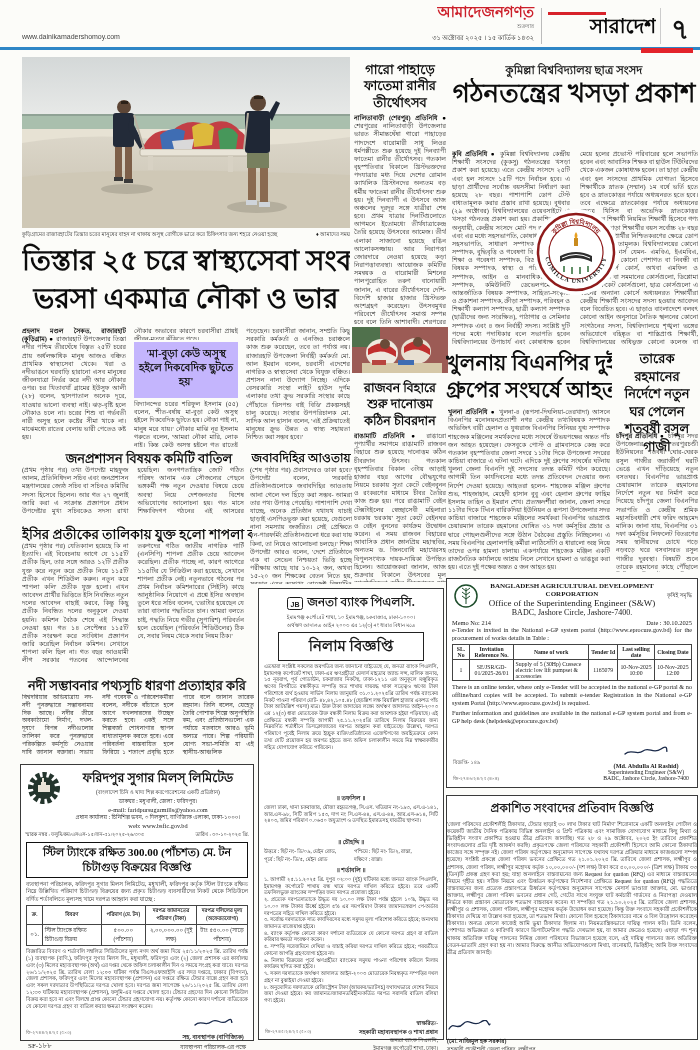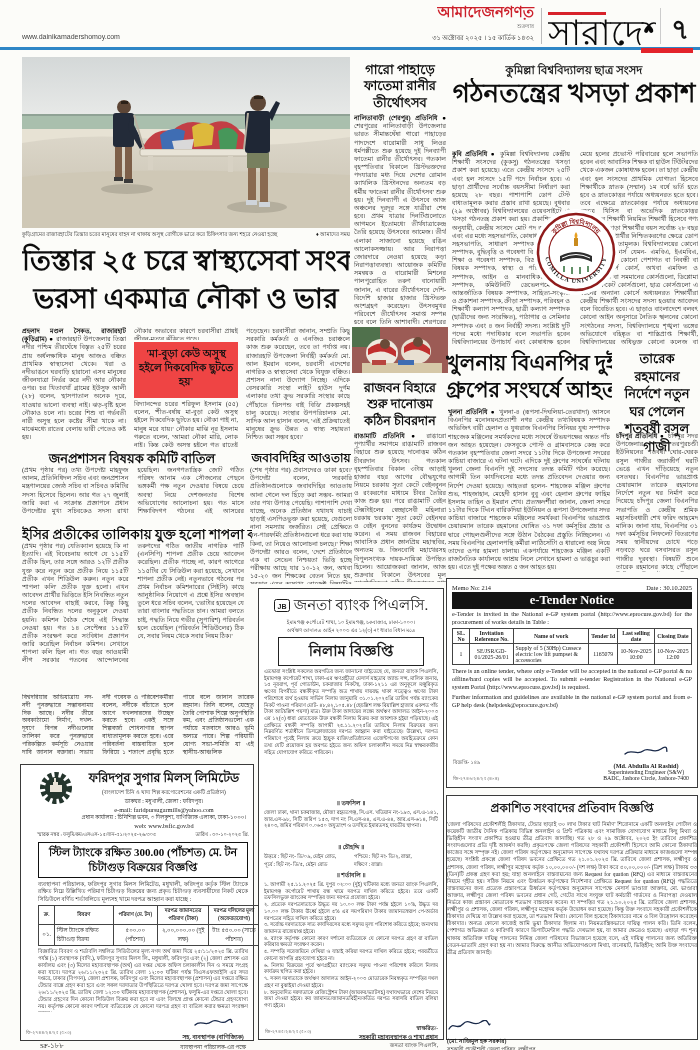--- a/index.html
+++ b/index.html
@@ -7,21 +7,21 @@
         font-family:"Liberation Serif","DejaVu Serif",serif;color:#1b1b1b;overflow:hidden;}
   .abs{position:absolute;}
   .nw{white-space:nowrap;overflow:hidden;}
   .ctr{text-align:center;}
   .bold{font-weight:bold;}
   .bodytxt{font-size:6.3px;line-height:1.3;text-align:justify;color:#222;overflow:hidden;}
   .byl{font-weight:bold;color:#000;}
   .c2{column-count:2;column-gap:9px;column-fill:auto;}
   .c3{column-count:3;column-gap:9px;column-fill:auto;}
   .headline{font-weight:bold;color:#0c0c0c;text-align:center;}
-  .box{border:1px solid #3a3a3a;background:#fff;box-sizing:border-box;padding-left:12px;}
+  .box{border:1px solid #3a3a3a;background:#fff;box-sizing:border-box;}
   .tinycode{font-size:4.6px;color:#555;}
   table{border-collapse:collapse;}
   td,th{border:0.6px solid #444;padding:1px 1.5px;vertical-align:middle;}
   .sig-squiggle{stroke:#1a2a4a;fill:none;stroke-width:1.3;stroke-linecap:round;}
 </style>
 </head>
 <body>
 
 <div class="page">
 
@@ -30,21 +30,21 @@
   <div class="abs" style="left:418px;top:5px;width:116px;text-align:right;">
     <div style="font-size:15px;font-weight:bold;color:#cc1f2a;line-height:1;">আমাদেজনগণত়</div>
     <div style="font-size:5.5px;color:#666;margin-top:3px;">শুক্রবার</div>
     <div style="font-size:6.5px;color:#222;margin-top:2px;">৩১ অক্টোবর ২০২৫ । ১৫ কার্তিক ১৪৩২</div>
   </div>
 
   <div class="abs" style="left:541px;top:8px;width:1px;height:36px;background:#bbb;"></div>
 
   <div class="abs" style="left:548px;top:12px;width:108px;">
     <div style="width:58px;height:2.5px;background:#d7222a;"></div>
-    <div class="nw" style="font-size:35px;font-weight:normal;color:#0a0a0a;line-height:1.1;text-align:right;">সারাদেশ</div>
+    <div class="nw" style="font-size:20px;font-weight:bold;color:#0a0a0a;line-height:1.1;text-align:right;">সারাদেশ</div>
   </div>
 
   <div class="abs" style="left:660px;top:8px;width:1px;height:36px;background:#ccc;"></div>
 
   <div class="abs ctr" style="left:662px;top:8px;width:36px;font-size:28px;font-weight:bold;color:#111;">৭</div>
 
   <div class="abs" style="left:0;top:47px;width:700px;height:3px;background:#2f86c6;"></div>
   <div class="abs" style="left:641px;top:48px;width:52px;height:5px;background:#e3242b;"></div>
 
   <div class="abs" style="left:22px;top:57px;width:328px;height:171px;overflow:hidden;">
@@ -113,34 +113,35 @@
 
   <div class="abs headline nw" style="left:22px;top:243px;width:328px;font-size:28px;line-height:1.25;">তিস্তার ২৫ চরে স্বাস্থ্যসেবা সংকট</div>
   <div class="abs headline nw" style="left:22px;top:281px;width:328px;font-size:28px;line-height:1.25;">ভরসা একমাত্র নৌকা ও ভার</div>
 
   <div class="abs bodytxt" style="left:22px;top:327px;width:104px;height:120px;">
     <span class="byl">প্রহলাদ মণ্ডল সৈকত, রাজারহাট (কুড়িগ্রাম) ●</span>
     <span>রাজারহাট উপজেলার তিস্তা নদীর পশ্চিম তীরঘেঁষে বিস্তৃত ২৫টি চরের প্রায় অর্ধলক্ষাধিক মানুষ আজও বঞ্চিত প্রাথমিক স্বাস্থ্যসেবা থেকে। খরা ও নদীভাঙনে ঘরবাড়ি হারানো এসব মানুষের জীবনযাত্রা নির্ভর করে নদী আর নৌকার ওপর। চর খিতাবখাঁ গ্রামের ইউসুফ আলী (২৮) বলেন, 'হাসপাতাল অনেক দূরে, যাওয়ার ভালো ব্যবস্থা নাই। ঝড়-বৃষ্টি হলে নৌকাও চলে না। চরের শিশু বা গর্ভবতী নারী অসুস্থ হলে কষ্টের সীমা থাকে না। মাঝেমধ্যে রাতের বেলায় ভারী পেতেও কষ্ট হয়।</span>
   </div>
   <div class="abs" style="left:134px;top:327px;width:104px;height:120px;overflow:hidden;">
     <div class="bodytxt" style="height:13px;">নৌকার অভাবের কারণে চরবাসীরা প্রায়ই জীবন-মৃত্যুর ঝুঁকিতে পড়ে।</div>
-    <div style="background:#ef4444;margin:2px 0;padding:5px 4px;text-align:center;font-weight:bold;font-size:10.5px;line-height:1.35;color:#111;height:46px;overflow:hidden;">'মা-বুড়া কেউ অসুস্থ হইলে দিকবেদিক ছুটতে হয়'</div>
+    <div style="background:#c4b5fd;margin:2px 0;padding:5px 4px;text-align:center;font-weight:bold;font-size:10.5px;line-height:1.35;color:#111;height:46px;overflow:hidden;">'মা-বুড়া কেউ অসুস্থ হইলে দিকবেদিক ছুটতে হয়'</div>
     <div class="bodytxt" style="height:52px;">বিদ্যানন্দের চরের শরিফুল ইসলাম (৫৫) বলেন, 'শীত-বর্ষায় মা-বুড়া কেউ অসুস্থ হইলে দিকবেদিক ছুটতে হয়। নৌকা পাই না, মানুষ মরে যায়।' নৌকার মাঝি নূর ইসলাম গরুতে বলেন, 'আমরা নৌকা মারি, লোক নাই। কিন্তু কেউ অসুস্থ হইলে গত রাতেই ঢেক ছুটে যাই।' স্থানীয়দের অভিযোগে, সরকারি মে-অ্যাম্বুলেন্স না থাকায় তারা নৌকাওয়ালাদের কাছে জিম্মি হয়ে</div>
   </div>
   <div class="abs bodytxt" style="left:246px;top:327px;width:104px;height:120px;">পড়েছেন। চরবাসীরা জানান, সম্প্রতি কিছু সরকারি কর্মকর্তা ও এনজিও চরাঞ্চলে কাজ শুরু করেছেন, তবে তা পর্যাপ্ত নয়। রাজারহাট উপজেলা নির্বাহী কর্মকর্তা মো. আল ইমরান বলেন, চরবাসী এদেশের নাগরিক ও স্বাস্থ্যসেবা থেকে বিযুক্ত বঞ্চিত। প্রশাসন নানা উদ্যোগ নিচ্ছে। এদিকে বেসরকারি সংস্থা লাইট হাউস দুর্গম এলাকার তথা ক্রুভ সরকারি সংস্থার কাছে পৌঁছাতে 'রিসপন্ড বাই বিডি' প্রকল্পসহই চালু করেছে। সংস্থার উপপরিচালক মো. সাদিক আল হাসান বলেন, 'এই প্রক্রিয়াতেই মানুষের ক্রুভ উন্নত ও স্বাস্থ্য সহায়তা নিশ্চিত করা সম্ভব হবে।'</div>
 
-  <div class="abs headline nw" style="left:21px;top:449px;width:222px;font-size:13px;">জনপ্রশাসন বিষয়ক কমিটি বাতিল</div>
+  <div class="abs headline nw" style="left:38px;top:449px;width:222px;font-size:13px;">জনপ্রশাসন বিষয়ক কমিটি বাতিল</div>
   <div class="abs bodytxt c2" style="left:22px;top:466px;width:222px;height:54px;">(প্রথম পৃষ্ঠার পর) তথ্য উপদেষ্টা মাহফুজ আলম, প্রতিনিধিদল সচিব এবং জনপ্রশাসন মন্ত্রণালয়ের জ্যেষ্ঠ সচিব বা সচিবও কমিটির সদস্য হিসেবে ছিলেন। আর গত ২৭ জুলাই জারি করা এ সংক্রান্ত প্রজ্ঞাপনে প্রধান উপদেষ্টার মুখ্য সচিবকেও সদস্য রাখা হয়েছিল। জনগণতান্ত্রিক জোট গঠিত পরিষদ আনাম এক সৌজন্যের পেছনে ভঙ্গকর্মী পক্ষ নতুন দেওয়ার বিষয়ে চেয়ে অবস্থা নিয়ে দেশজনতার বিশেষ অভিযোগের আলোচনা হয়। গত মাসে শিক্ষাবিদগণ গঠনের এই আসরের অভিযোগে, বর্তমান অন্তর্বর্তী সরকারের সময়ে 'বদল টিকায়' সচিব মনে হয়, পদোন্নতি আলোচনা করি, তবে মন্ত্রিপরিষদ সচিব ইত্যাদি হওয়ার 'কথা ছিল', কিন্তু জনপ্রশাসন মন্ত্রণালয়ের জ্যেষ্ঠ সচিব যে, চেয়ারম্যান উভয়েই প্রস্তাবনা করলে নিয়োগটি আটকে যায়। তিনি সেইসঙ্গে এই অভিযোগে জেলার পর্যায়ে নিয়ে চেয়ারম্যান উভয়েই রয়েছেন পরিকল্পনা কমিশন পর্যালোচনা হয়। সেটিতেই জনপ্রশাসন বিষয়ক কমিটি পুনর্বিন্যাস প্রক্রিয়াধীন আছে। আবার তিনি যেকোনো পরিষদে দেওয়ার পর কমিটি বাতিলের আদেশ এলো। নতুনভাবে কমিটি জনপ্রশাসন পরিষদের নিয়ে বাতিল হওয়ার প্রজ্ঞাপনটি জারি করেছে জনপ্রশাসন মন্ত্রণালয়।</div>
 
   <div class="abs headline nw" style="left:250px;top:449px;width:102px;font-size:12px;">জবাবদিহির আওতায়</div>
   <div class="abs bodytxt" style="left:250px;top:466px;width:102px;height:118px;">(শেষ পৃষ্ঠার পর) প্রবাসদেরও ডাকা হবে।' উপদেষ্টা বলেন, 'সরকারি প্রতিষ্ঠানগুলোকে জবাবদিহির আওতায় আনা গেলে দল ছিঁড়ে করা সম্ভব- আমরা তার পথ্য উপাত্ত পেয়েছি। পাশাপাশি দেখা যাচ্ছে, অনেক প্রতিষ্ঠান যথাযথ যাচাই ছাড়াই এসপিওভুক্ত করা হয়েছে, যেগুলো নানা সমস্যায় জর্জরিত। সেই প্রেক্ষিতে নন-পারফর্মিং প্রতিষ্ঠানগুলো ধরে করা যায় কিনা, তা নিয়েও আলোচনা চলছে।' শিক্ষা উপদেষ্টা আরও বলেন, 'দেশে প্রতিষ্ঠানে এক বা সেভেন নিশ্চয়তা ভিত্তি হচ্ছে পরীক্ষায় আছে যার ১০-১২ জন, অথবা ১৫-২০ জন শিক্ষকের বেতন নিতে হয়, সরকার এমন অসংখ্য রোজেক্ট বিষয়টিও গুরুত্বের সঙ্গে বিবেচনা করছে।'</div>
 
   <div class="abs headline nw" style="left:22px;top:524px;width:230px;font-size:13.5px;">ইসির প্রতীকের তালিকায় যুক্ত হলো শাপলা কলি</div>
   <div class="abs bodytxt c2" style="left:22px;top:542px;width:222px;height:130px;">(প্রথম পৃষ্ঠার পর) যেতিক্যাল হয়েছে কি না ইত্যাদি। এই বিবেচনায় আগে যে ১১৫টি প্রতীক ছিল, তার সঙ্গে আরও ১২টি প্রতীক যুক্ত করে নতুন করে প্রতীক নিয়ে ১১৫টি প্রতীক এখন শিডিউল করুন। নতুন করে 'শাপলা কলি' প্রতীক যুক্ত হলো। এখন আবেদন প্রার্থীর ভিত্তিতে ইসি নিবন্ধিত নতুন দলের আবেদন বাছাই করবে, কিন্তু কিছু প্রতীক নিবন্ধিত দলের অনুকূলে দেওয়া হয়নি। কমিশন বৈঠক শেষে এই সিদ্ধান্ত নেওয়া হয়। গত ১৪ সেপ্টেম্বর ১১৫টি প্রতীক সংরক্ষণ করে সংবিধান প্রজ্ঞাপন জারি করেছিল নির্বাচন কমিশন। সেখানে শাপলা কলি ছিল না। গত বছর আওয়ামী লীগ সরকার পতনের আন্দোলনের তরুণদের গঠিত জাতীয় নাগরিক পার্টি (এনসিপি) শাপলা প্রতীক চেয়ে আবেদন করেছিল। প্রতীক পাচ্ছে না, কারণ আগেরে ১১৫টির যে সিডিউল করা হয়েছে, সেখানে শাপলা প্রতীক নেই। নতুনভাবে গঠনের পর প্রথম নির্বাচন কমিশনারের (সিইসি) কাছে আনুষ্ঠানিক নিয়োগে এ প্রশ্নে ইসির অবস্থান তুলে ধরে সচিব বলেন, 'ভোটার হয়েছেন যে তারা বাংলার পদ্ধতিতে চান। আমরা বলতে চাই, পদ্ধতি নিয়ে গভীর (সুপারিশ) পরিবর্তন হলে চেয়েছিল (পরিবর্তন শিডিউলের) ঠিক যে, সবার নিয়ম থেকে সবার নিয়ম ঠিক।'</div>
 
+  <div class="abs headline nw" style="left:22px;top:676px;width:230px;font-size:13px;">নদী সম্ভাবনার পথ্যসূচি ধারণা প্রত্যাহার করি</div>
   <div class="abs bodytxt c3" style="left:22px;top:694px;width:232px;height:64px;font-size:6px;">বিশ্বদরিয়ার অভিযাত্রায় নদ-নদী পুনরুদ্ধারে সম্ভাবনাময় দিক আছে। নদীর তীরে অবকাঠামো নির্মাণ, দখল-দূষণে বিপন্ন নদীগুলোর তালিকা করে পুনরুদ্ধারে পরিকল্পিত কর্মসূচি নেওয়ার দাবি জানান বক্তারা। সভায় নদী গবেষক ও পরিবেশকর্মীরা বলেন, নদীকে বাঁচাতে হলে আগে দখলদারদের উচ্ছেদ করতে হবে। একই সঙ্গে শিল্পবর্জ্য শোধনাগার স্থাপন বাধ্যতামূলক করতে হবে। এরে পরিবর্তনা বাস্তবায়িত হলে ফিরিয়ে ১ শতাংশ প্রবৃদ্ধি হতে পারে বলে জানান তারেক রহমান। তিনি বলেন, যেহেতু তৈরি পোশাক শিল্পে অনুপস্থিতি কম, এবং প্রতিষ্ঠানগুলো এক পর্যায়ে মতবাদে আরও ভূমি অন্যত্র পারে। শিল্প পরিযায়ী যোগ্য সভা-সমিতি যা এই স্থানীয়-আঞ্চলিক অবকাঠামোতে একটি অন্যতম অংশ।</div>
 
   <div class="abs box" style="left:20px;top:764px;width:234px;height:277px;">
     <div style="position:relative;padding:4px 4px 0 4px;">
       <svg class="abs" style="left:5px;top:5px;" width="36" height="36" viewBox="0 0 36 36">
         <circle cx="18" cy="18" r="13" fill="none" stroke="#24352d" stroke-width="6" stroke-dasharray="4 2.6"></circle>
         <circle cx="18" cy="18" r="11" fill="#24352d"></circle>
         <path d="M12 22 L12 15 L15 15 L15 12 L20 12 L20 15 L24 15 L24 22 Z" fill="#e9e4d8"></path>
         <rect x="16" y="8" width="2" height="5" fill="#e9e4d8"></rect>
       </svg>
@@ -190,21 +191,21 @@
     </div>
     <div class="abs tinycode" style="left:5px;bottom:3px;">ফি-২৭৪৪/২৪/২৫ (৫×৩)</div>
   </div>
 
   <div class="abs box" style="left:258px;top:588px;width:186px;height:452px;padding:4px 5px;">
     <div style="display:flex;align-items:center;justify-content:center;gap:4px;">
       <svg width="16" height="13" viewBox="0 0 16 13">
         <rect x="0.5" y="0.5" width="15" height="12" rx="2" fill="#fff" stroke="#1c1c1c"></rect>
         <text x="8" y="9.5" text-anchor="middle" font-size="7" font-weight="bold" fill="#1c1c1c" font-family="Liberation Sans, sans-serif">JB</text>
       </svg>
-      <span style="font-size:15px;font-weight:normal;">জনতা ব্যাংক পিএলসি.</span>
+      <span style="font-size:12px;font-weight:bold;">জনতা ব্যাংক পিএলসি.</span>
     </div>
     <div class="ctr" style="font-size:5.2px;margin-top:1px;">ইমামগঞ্জ কর্পোরেট শাখা, ১০ ইমামগঞ্জ, চকবাজার, ঢাকা-১০০০।</div>
     <div class="ctr" style="font-size:5.2px;">অর্থঋণ আদালত আইন ২০০৩ এর ১২(৩) নং ধারার বিধান মতে</div>
     <div style="margin:2px 14px;border:1px solid #222;text-align:center;font-weight:bold;font-size:15px;padding:1px 0;">নিলাম বিজ্ঞপ্তি</div>
     <div style="font-size:5.1px;line-height:1.32;text-align:justify;height:128px;overflow:hidden;margin-top:2px;">এতদ্বারা সংশ্লিষ্ট সকলের অবগতির জন্য জানানো যাইতেছে যে, জনতা ব্যাংক পিএলসি, ইমামগঞ্জ কর্পোরেট শাখা, ঢাকা-এর ঋণগ্রহীতা মেসার্স মাহতাব অ্যান্ড সন্স, মালিক জনাব, ১৫ নূরবাগ, পূর্ব গোডাউন, চকবাজার নিকটস্থ, ঢাকা-১২১১ এর অনুকূলে মঞ্জুরিকৃত ঋণের বিপরীতে বন্ধকীকৃত সম্পত্তি অত্র শাখায় দায়বদ্ধ থাকা সত্ত্বেও ঋণের টাকা পরিশোধে ব্যর্থ হওয়ায় সার্ভিস নিলাম জানুয়ারি ৩১.০১.২০২৫খ্রি তারিখ পর্যন্ত ব্যাংকের নিকট পাওনা পরিমাণ মোট- ৪৮,৪২,১০৫.৪৮ (ছেচল্লিশ লক্ষ বিয়াল্লিশ হাজার একশত পাঁচ টাকা আটচল্লিশ পয়সা) মাত্র। উক্ত টাকা আদায়ের লক্ষ্যে অর্থঋণ আদালত আইন-২০০৩ এর ১২(৩) ধারা মোতাবেক উক্ত বন্ধকী নিলাম বিক্রয় করা আবশ্যক হইয়া পড়িয়াছে। এই প্রেক্ষিতে বন্ধকী সম্পত্তি আগামী ২৫.১১.২০২৫খ্রি তারিখে নিলাম বিক্রয়ের জন্য নিম্নবর্ণিত শর্তাধীনে ডিসক্লোজারের দরপত্র আহ্বান করা যাইতেছে। উল্লেখ্য, দরপত্র পরিমাণে পূর্বেই নিলাম ক্রয়ে ইচ্ছুক ব্যক্তি/প্রতিষ্ঠানের এজেন্টগণের অবহিতক্রমে কোন তথ্য যেটি প্রয়োজন হয় অবগত হইতে জন্য অফিস চলাকালীন সময়ে নিম্ন স্বাক্ষরকারীর সহিত যোগাযোগ করিতে পারিবেন।</div>
     <div class="ctr bold" style="font-size:6px;margin-top:2px;">॥ তফসিল ॥</div>
     <div style="font-size:5.1px;line-height:1.32;text-align:justify;height:32px;overflow:hidden;">জেলা ঢাকা, থানা চকবাজার, মৌজা রহমতগঞ্জ, সি.এস. খতিয়ান নং-১৯৩, এস.এ-১৪১, আর.এস-৯৮, সিটি জরিপ ১৫৩, দাগ নং সি.এস-৪৪, এস.এ-৪৪, আর.এস-৬১৪, সিটি ২৪০৩, জমির পরিমাণ ০.০৬৫০ অযুতাংশ ও তদস্থিত ইমারতসহ যাবতীয় স্থাপনা।</div>
     <div class="ctr bold" style="font-size:6px;margin-top:1px;">॥ চৌহদ্দি ॥</div>
     <div style="display:grid;grid-template-columns:1fr 1fr;font-size:5.1px;column-gap:6px;">
       <span>উত্তরে : ছিট নং- ডি/০৯, মেইন রোড,</span>
@@ -298,25 +299,36 @@
     <span>খুলনা-৪ (রূপসা-দিঘলিয়া-তেরখাদা) আসনে বিএনপির মনোনয়নপ্রত্যাশী নগর কেন্দ্রীয় তথ্যবিষয়ক সম্পাদক অভিজিৎ বারী হেলাল ও যুগ্মরাজ বিএনপির সিনিয়র যুগ্ম সম্পাদক শাহজেক মঞ্জিলের সমর্থকদের মধ্যে সংঘর্ষে উভয়পক্ষের অন্তত পাঁচ জন আহত হয়েছেন। ফেসবুকে পোস্ট ও গ্রামবাসকে কেন্দ্র করে গতকাল বৃহস্পতিবার জেলা সদরে ১১টার দিকে উপজেলা সদরের কাচিয়া বাজারে এ ঘটনা ঘটে। এদিকে দুই গ্রুপের সংঘর্ষের ঘটনায় খুলনা জেলা বিএনপি দুই সদস্যের তদন্ত কমিটি গঠন করেছে। আগামী তিন কার্যদিবসের মধ্যে তদন্ত প্রতিবেদন দেওয়ার জন্য নির্দেশ দেওয়া হয়েছে। আহতরা হলেন- শাহজেক মঞ্জিল গ্রুপের শুভ, শাহজাহান, মেহেদী হাসান বুবু এবং হেলাল গ্রুপের ফাহিম ইসলাম তাহিন ও ইমরান শেখ। প্রত্যক্ষদর্শীরা জানান, জেলা সদরে ১১টার দিকে টিএন বারিকদিয়া ইউনিয়ন ও রূপসা উপজেলার সদর কাচিয়া বাজারে শাহজেক মঞ্জিলের সমর্থকরা বিএনপির ভারপ্রাপ্ত চেয়ারম্যান তারেক রহমানের ঘোষিত ৩১ দফা কর্মসূচির প্রচার ও দ্বারে গোছলগুলীদের সঙ্গে উঠান বৈঠকের প্রস্তুতি নিচ্ছিলেন। এ সময় বিএনপির হেলালপন্থি কর্মীরা লাঠিসোঁটা ও ধারালো অস্ত্র নিয়ে তাদের ওপর হামলা চালায়। একপর্যায়ে শাহজেক মঞ্জিল একটি রাজনৈতিক কার্যালয়ে আশ্রয় নিলে সেখানে হামলা ও ভাঙচুর করা হয়। এতে দুই পক্ষের অন্তত ৫ জন আহত হয়।</span>
   </div>
 
   <div class="abs headline" style="left:616px;top:350px;width:82px;font-size:13px;line-height:1.35;">তারেক রহমানের নির্দেশে নতুন ঘর পেলেন শতবর্ষী রসুল গাজী</div>
   <div class="abs bodytxt" style="left:616px;top:432px;width:82px;height:140px;">
     <span class="byl">চাঁদপুর প্রতিনিধি ●</span>
     <span>চাঁদপুর সদর উপজেলার তরপুরচণ্ডী ইউনিয়নের শতবর্ষী ঘোর-ঘেরক রসুল গাজীর জরাজীর্ণ ঘরটি ভেঙে এখন দাঁড়িয়েছে নতুন বসতঘর। বিএনপির ভারপ্রাপ্ত চেয়ারম্যান তারেক রহমানের নির্দেশে নতুন ঘর নির্মাণ করে দিয়েছে চাঁদপুর জেলা বিএনপির সভাপতি ও কেন্দ্রীয় শ্রমিক মহাসচিবধারী শেখ ফরিদ আহমেদ মানিক। জানা যায়, বিএনপির ৩১ দফা কর্মসূচির লিফলেট বিতরণের সময় স্থানীয়দের চোখে পড়ে নড়বড়ে ঘরে বসবাসরত রসুল গাজীর দুরবস্থা। বিষয়টি শুনে তারেক রহমানের কাছে পৌঁছালে তিনি মানবিক উদ্যোগ হিসেবে শেখ ফরিদ আহমেদ মানিককে ঘর নির্মাণের নির্দেশ দেন।</span>
   </div>
 
   <div class="abs box" style="left:446px;top:578px;width:252px;height:210px;padding:3px 5px;">
+    <div style="position:relative;">
+      <svg class="abs" style="left:2px;top:2px;" width="24" height="24" viewBox="0 0 24 24">
+        <circle cx="12" cy="12" r="11" fill="#fff" stroke="#1d4d2b" stroke-width="1.5"></circle>
+        <path d="M12 4 L12 20 M12 7 L8 4 M12 7 L16 4 M12 11 L8 8 M12 11 L16 8 M12 15 L8 12 M12 15 L16 12" stroke="#1d4d2b" stroke-width="1" fill="none"></path>
+      </svg>
+      <div class="ctr" style="margin:0 26px;">
+        <div style="font-size:7px;font-weight:bold;">BANGLADESH AGRICULTURAL DEVELOPMENT CORPORATION</div>
+        <div style="font-size:9px;">Office of the Superintending Engineer (S&amp;W)</div>
+        <div style="font-size:8px;">BADC, Jashore Circle, Jashore-7400.</div>
+      </div>
+      <div class="abs" style="right:0;top:10px;font-size:5.5px;">কৃষিই সমৃদ্ধি</div>
+    </div>
     <div style="display:flex;justify-content:space-between;font-size:6.4px;margin-top:2px;">
       <span>Memo No: 214</span>
       <span>Date : 30.10.2025</span>
     </div>
-    <div style="background:#141414;color:#fff;text-align:center;font-weight:bold;font-size:12.5px;padding:1px 0;margin:1px 0;">e-Tender Notice</div>
     <div style="font-size:6.2px;line-height:1.3;text-align:justify;">e-Tender is invited in the National e-GP system portal (http://www.eprocure.gov.bd) for the procurement of works details in Table :</div>
     <table style="width:240px;margin-top:2px;">
       <tbody>
           <tr style="font-size:5.7px;font-weight:bold;text-align:center;">
         <th style="width:14px;">SL. No</th>
         <th style="width:42px;">Invitation Reference No.</th>
         <th style="width:80px;">Name of work</th>
         <th style="width:26px;">Tender Id</th>
         <th style="width:36px;">Last selling date</th>
         <th style="width:36px;">Closing Date</th>

